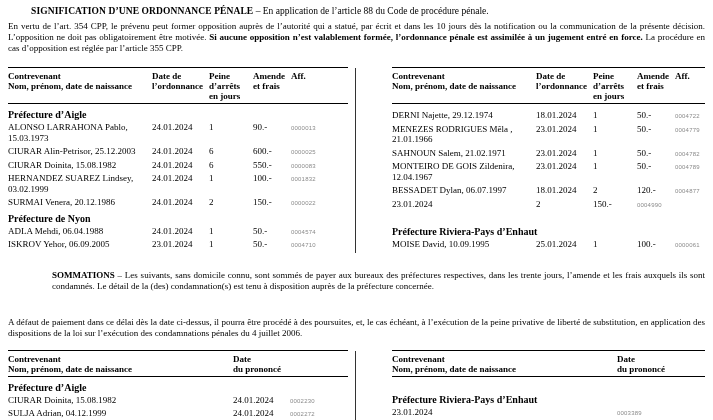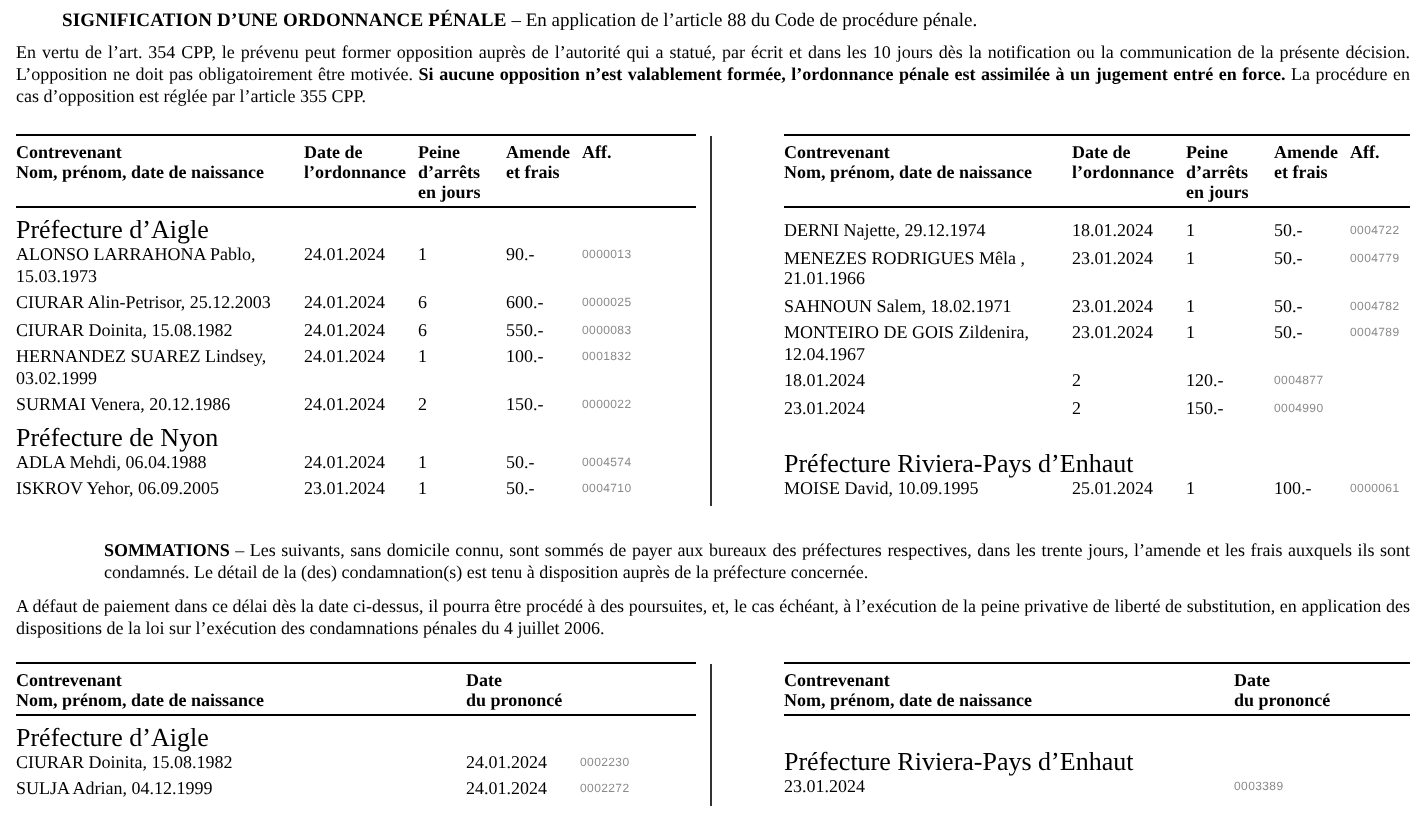--- a/index.html
+++ b/index.html
@@ -7,35 +7,35 @@
   body {
     width:713px; height:420px; overflow:hidden;
     font-family:"Liberation Serif", serif;
     color:#000; font-size:9px;
   }
   .page { padding:5px 8px 0 8px; }
 
   .title-line { font-size:9.5px; line-height:12px; margin-bottom:4px; }
   .title-line b { letter-spacing:0.1px;padding-left:23px; }
   .para { font-size:9px; line-height:11px; text-align:justify; }
-  .para + .para { margin-top:6px; }
+  .para + .para { margin-top:25px; }
 
   .tables { display:grid; grid-template-columns:340px 1fr; column-gap:44px; position:relative; }
   .tables.top { margin-top:13px; }
   .tables.bottom { margin-top:11px; }
   .vdivider { position:absolute; left:347px; top:1px; bottom:0; width:1px; background:#333; }
 
   .ptable { border-top:1.5px solid #000; }
   .thead { border-bottom:1.4px solid #000; font-weight:bold; padding:3px 0 2px 0; }
   .thead .th { white-space:pre-line; line-height:10px; }
   .thead, .trow { display:grid; }
   .top-cols .thead, .top-cols .trow { grid-template-columns:144px 57px 44px 38px 1fr; }
   .bot-cols .thead, .bot-cols .trow { grid-template-columns:225px 57px 1fr; }
 
-  .section-title { font-weight:normal; font-size:13px; line-height:11px; margin:5px 0 2px 0; }
+  .section-title { font-weight:bold; font-size:10px; line-height:11px; margin:5px 0 2px 0; }
   .thead + .trow { margin-top:6px; }
   .trow { font-size:9px; line-height:10.5px; margin-bottom:3px; }
   .trow .td { padding-right:4px; }
   .td.aff {
     font-family:"Liberation Sans", sans-serif;
     font-size:6px; line-height:8px; padding-top:2px;
     color:var(--aff-color, #8a8a8a); letter-spacing:0.2px;
   }
   .offset-sections .section-title { margin-top:17px; }
 
@@ -138,34 +138,35 @@
           <div class="td c4 aff">0004722</div>
         </div>
         <div class="trow">
           <div class="td c0">MENEZES RODRIGUES Mêla , 21.01.1966</div>
           <div class="td c1">23.01.2024</div>
           <div class="td c2">1</div>
           <div class="td c3">50.-</div>
           <div class="td c4 aff">0004779</div>
         </div>
         <div class="trow">
-          <div class="td c0">SAHNOUN Salem, 18.02.1971</div>
+          <div class="td c0">SAHNOUN Salem, 21.02.1971</div>
           <div class="td c1">23.01.2024</div>
           <div class="td c2">1</div>
           <div class="td c3">50.-</div>
           <div class="td c4 aff">0004782</div>
         </div>
         <div class="trow">
           <div class="td c0">MONTEIRO DE GOIS Zildenira, 12.04.1967</div>
           <div class="td c1">23.01.2024</div>
           <div class="td c2">1</div>
           <div class="td c3">50.-</div>
           <div class="td c4 aff">0004789</div>
         </div>
         <div class="trow">
+          <div class="td c0">BESSADET Dylan, 06.07.1997</div>
           <div class="td c1">18.01.2024</div>
           <div class="td c2">2</div>
           <div class="td c3">120.-</div>
           <div class="td c4 aff">0004877</div>
         </div>
         <div class="trow">
           <div class="td c1">23.01.2024</div>
           <div class="td c2">2</div>
           <div class="td c3">150.-</div>
           <div class="td c4 aff">0004990</div>

